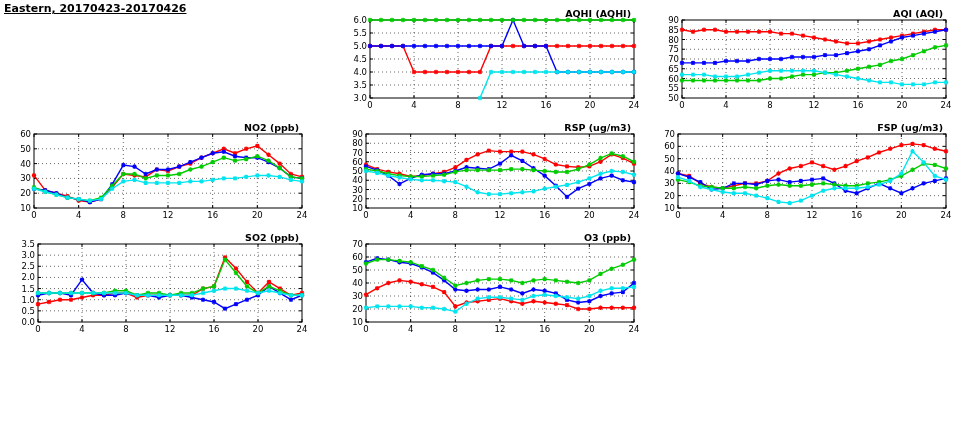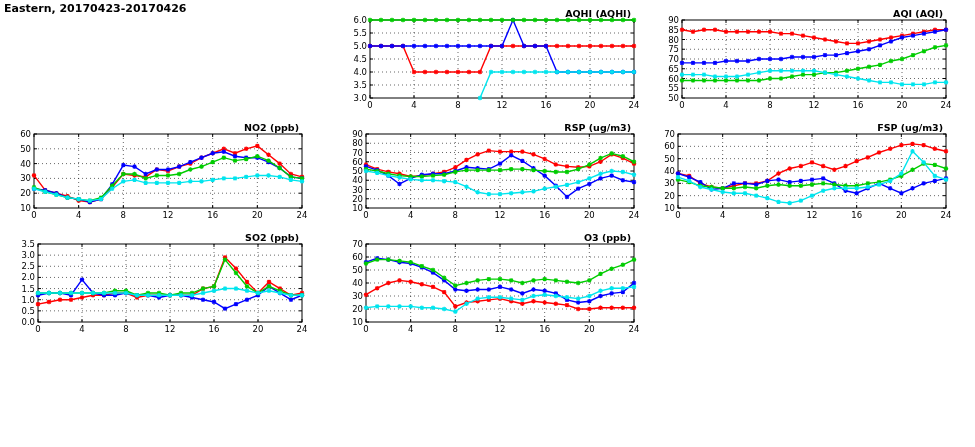--- a/index.html
+++ b/index.html
@@ -16,20 +16,21 @@
   }
   #page-title {
     position: absolute;
     left: 4px;
     top: 2px;
     font-family: "DejaVu Sans", sans-serif;
     font-size: 11px;
     font-weight: bold;
     color: #000;
     white-space: nowrap;
+    text-decoration: underline;
   }
   .panel {
     position: absolute;
   }
   .panel svg {
     display: block;
   }
   .plot-title {
     font-family: "DejaVu Sans", sans-serif;
     font-size: 9.5px;

